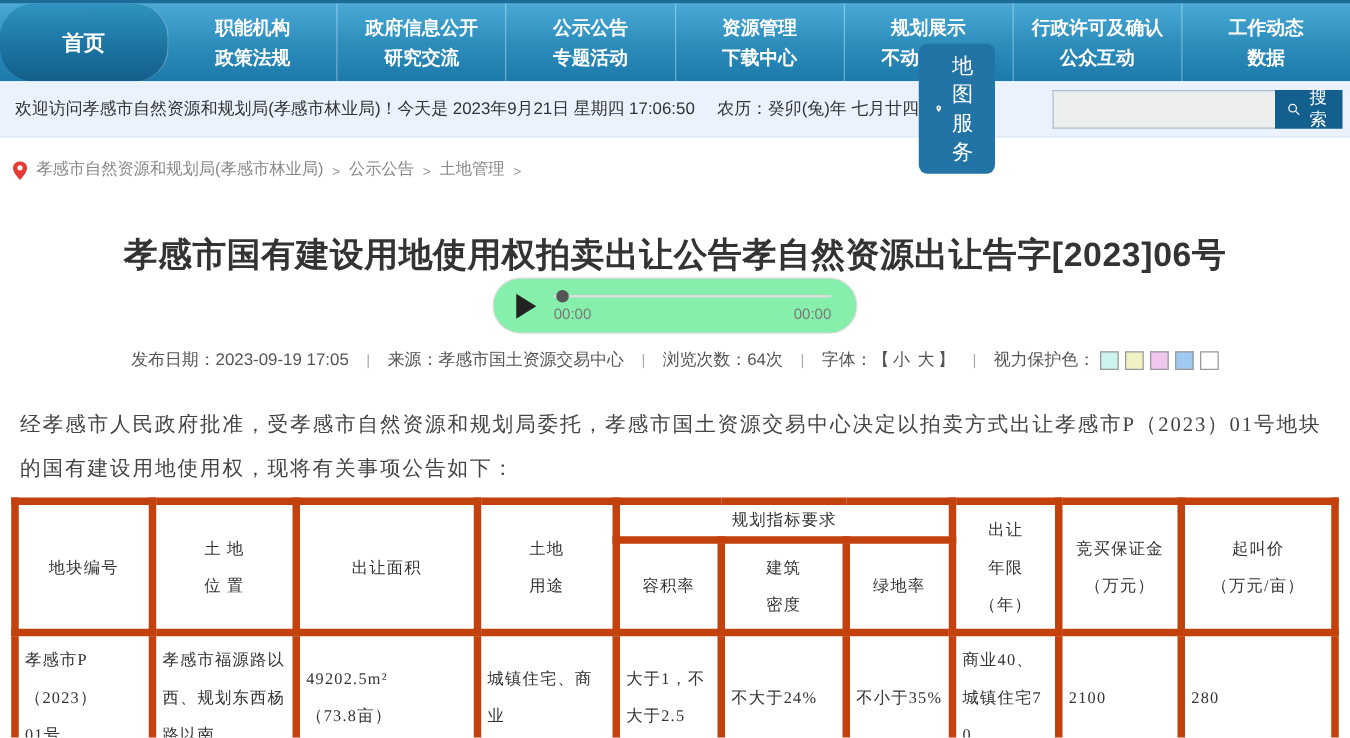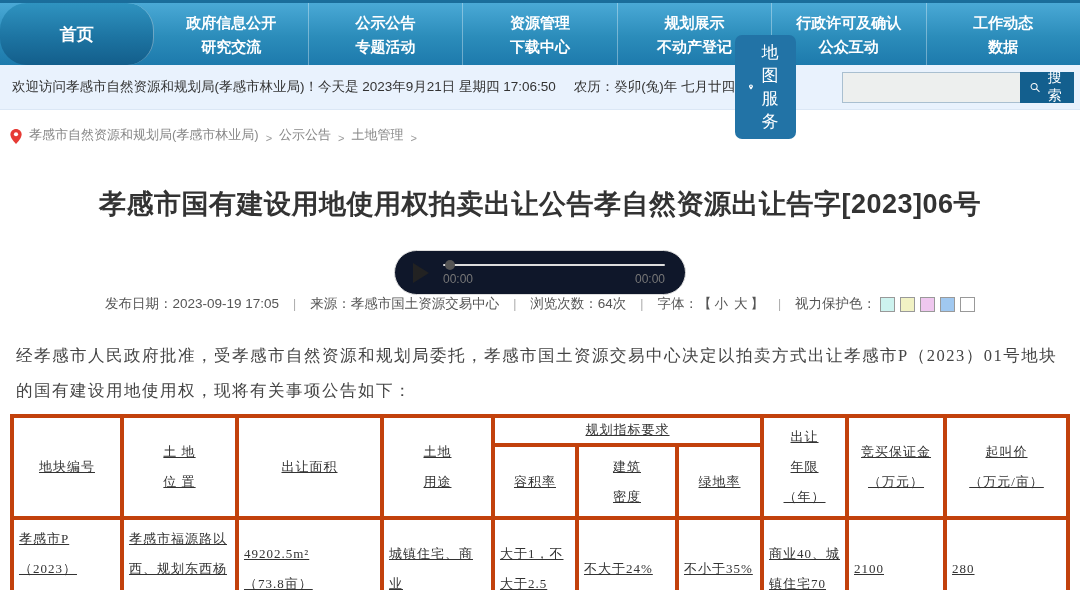--- a/index.html
+++ b/index.html
@@ -32,58 +32,62 @@
                 font-size:14px; padding:0 10px; border:none; cursor:pointer; }
 
   
   .breadcrumb { display:flex; align-items:flex-end; gap:7px; padding:16px 12px 4px 10px; font-size:13px; color:#888; }
   .crumb { cursor:pointer; }
   .crumb-sep { color:#999; font-size:11px; }
 
   
   .article-title { text-align:center; font-size:27px; font-weight:bold; color:#333; margin-top:38px; letter-spacing:0.5px; }
 
-  .audio-player { width:292px; height:45px; margin:28px auto 0 auto; border:1px solid #ddd; border-radius:23px;
-                  display:flex; align-items:center; padding:0 20px 0 18px; background:#0f172a; }
+  .audio-player { width:292px; height:45px; margin:0 auto 0 auto; border:1px solid #ddd; border-radius:23px;
+                  display:flex; align-items:center; padding:0 20px 0 18px; background:#86efac; }
   .play-btn { width:0; height:0; border-left:16px solid #222; border-top:10px solid transparent;
               border-bottom:10px solid transparent; cursor:pointer; flex-shrink:0; }
   .audio-track-area { flex:1; margin-left:14px; display:flex; flex-direction:column; }
   .audio-line { position:relative; height:10px; }
   .audio-rail { position:absolute; left:0; right:0; top:4px; height:2px; background:#ddd; border-radius:1px; }
   .audio-dot { position:absolute; left:2px; top:0; width:10px; height:10px; background:#555; border-radius:50%; cursor:pointer; }
   .audio-times { display:flex; justify-content:space-between; font-size:12px; color:#777; margin-top:2px; }
 
-  .meta-row { display:flex; justify-content:center; align-items:center; margin-top:0; font-size:13.5px; color:#555; white-space:nowrap; }
+  .meta-row { display:flex; justify-content:center; align-items:center; margin-top:12px; font-size:13.5px; color:#555; white-space:nowrap; }
   .meta-sep { color:#aaa; margin:0 14px; font-size:12px; }
   .font-link { cursor:pointer; margin:0 3px; }
   .swatches { display:inline-flex; gap:5px; margin-left:4px; vertical-align:middle; }
   .swatch { width:15px; height:15px; border:1px solid #999; cursor:pointer; }
 
   
   .article-body { margin:26px 16px 0 16px; font-family:"Liberation Serif","DejaVu Serif",serif;
                   font-size:16.5px; color:#444; line-height:2.1; text-align:left; letter-spacing:1.5px; }
 
   
   .land-table { width:1056px; margin:6px auto 0 auto; border-collapse:collapse; table-layout:fixed;
                 font-family:"Liberation Serif","DejaVu Serif",serif; font-size:13px; color:#333; }
-  .land-table th, .land-table td { border:4px solid #c2410c; vertical-align:middle;
-                font-weight:normal; padding:4px 5px; line-height:2.3; letter-spacing:1px;text-decoration:underline; }
+  .land-table th, .land-table td { border:6px solid #c2410c; vertical-align:middle;
+                font-weight:normal; padding:4px 5px; line-height:2.3; letter-spacing:1px; }
   .land-table { border:2px solid #3a3a3a; }
   .cell-line { display:block; }
   .wrap-all { word-break:break-all; }
 </style>
 </head>
 <body>
 
 <div class="top-strip"></div>
 
 <div class="nav">
   <div class="nav-item active">
     <span>首页</span>
 
+  </div>
+  <div class="nav-item">
+    <span>职能机构</span>
+    <span>政策法规</span>
   </div>
   <div class="nav-item">
     <span>政府信息公开</span>
     <span>研究交流</span>
   </div>
   <div class="nav-item">
     <span>公示公告</span>
     <span>专题活动</span>
   </div>
   <div class="nav-item">

